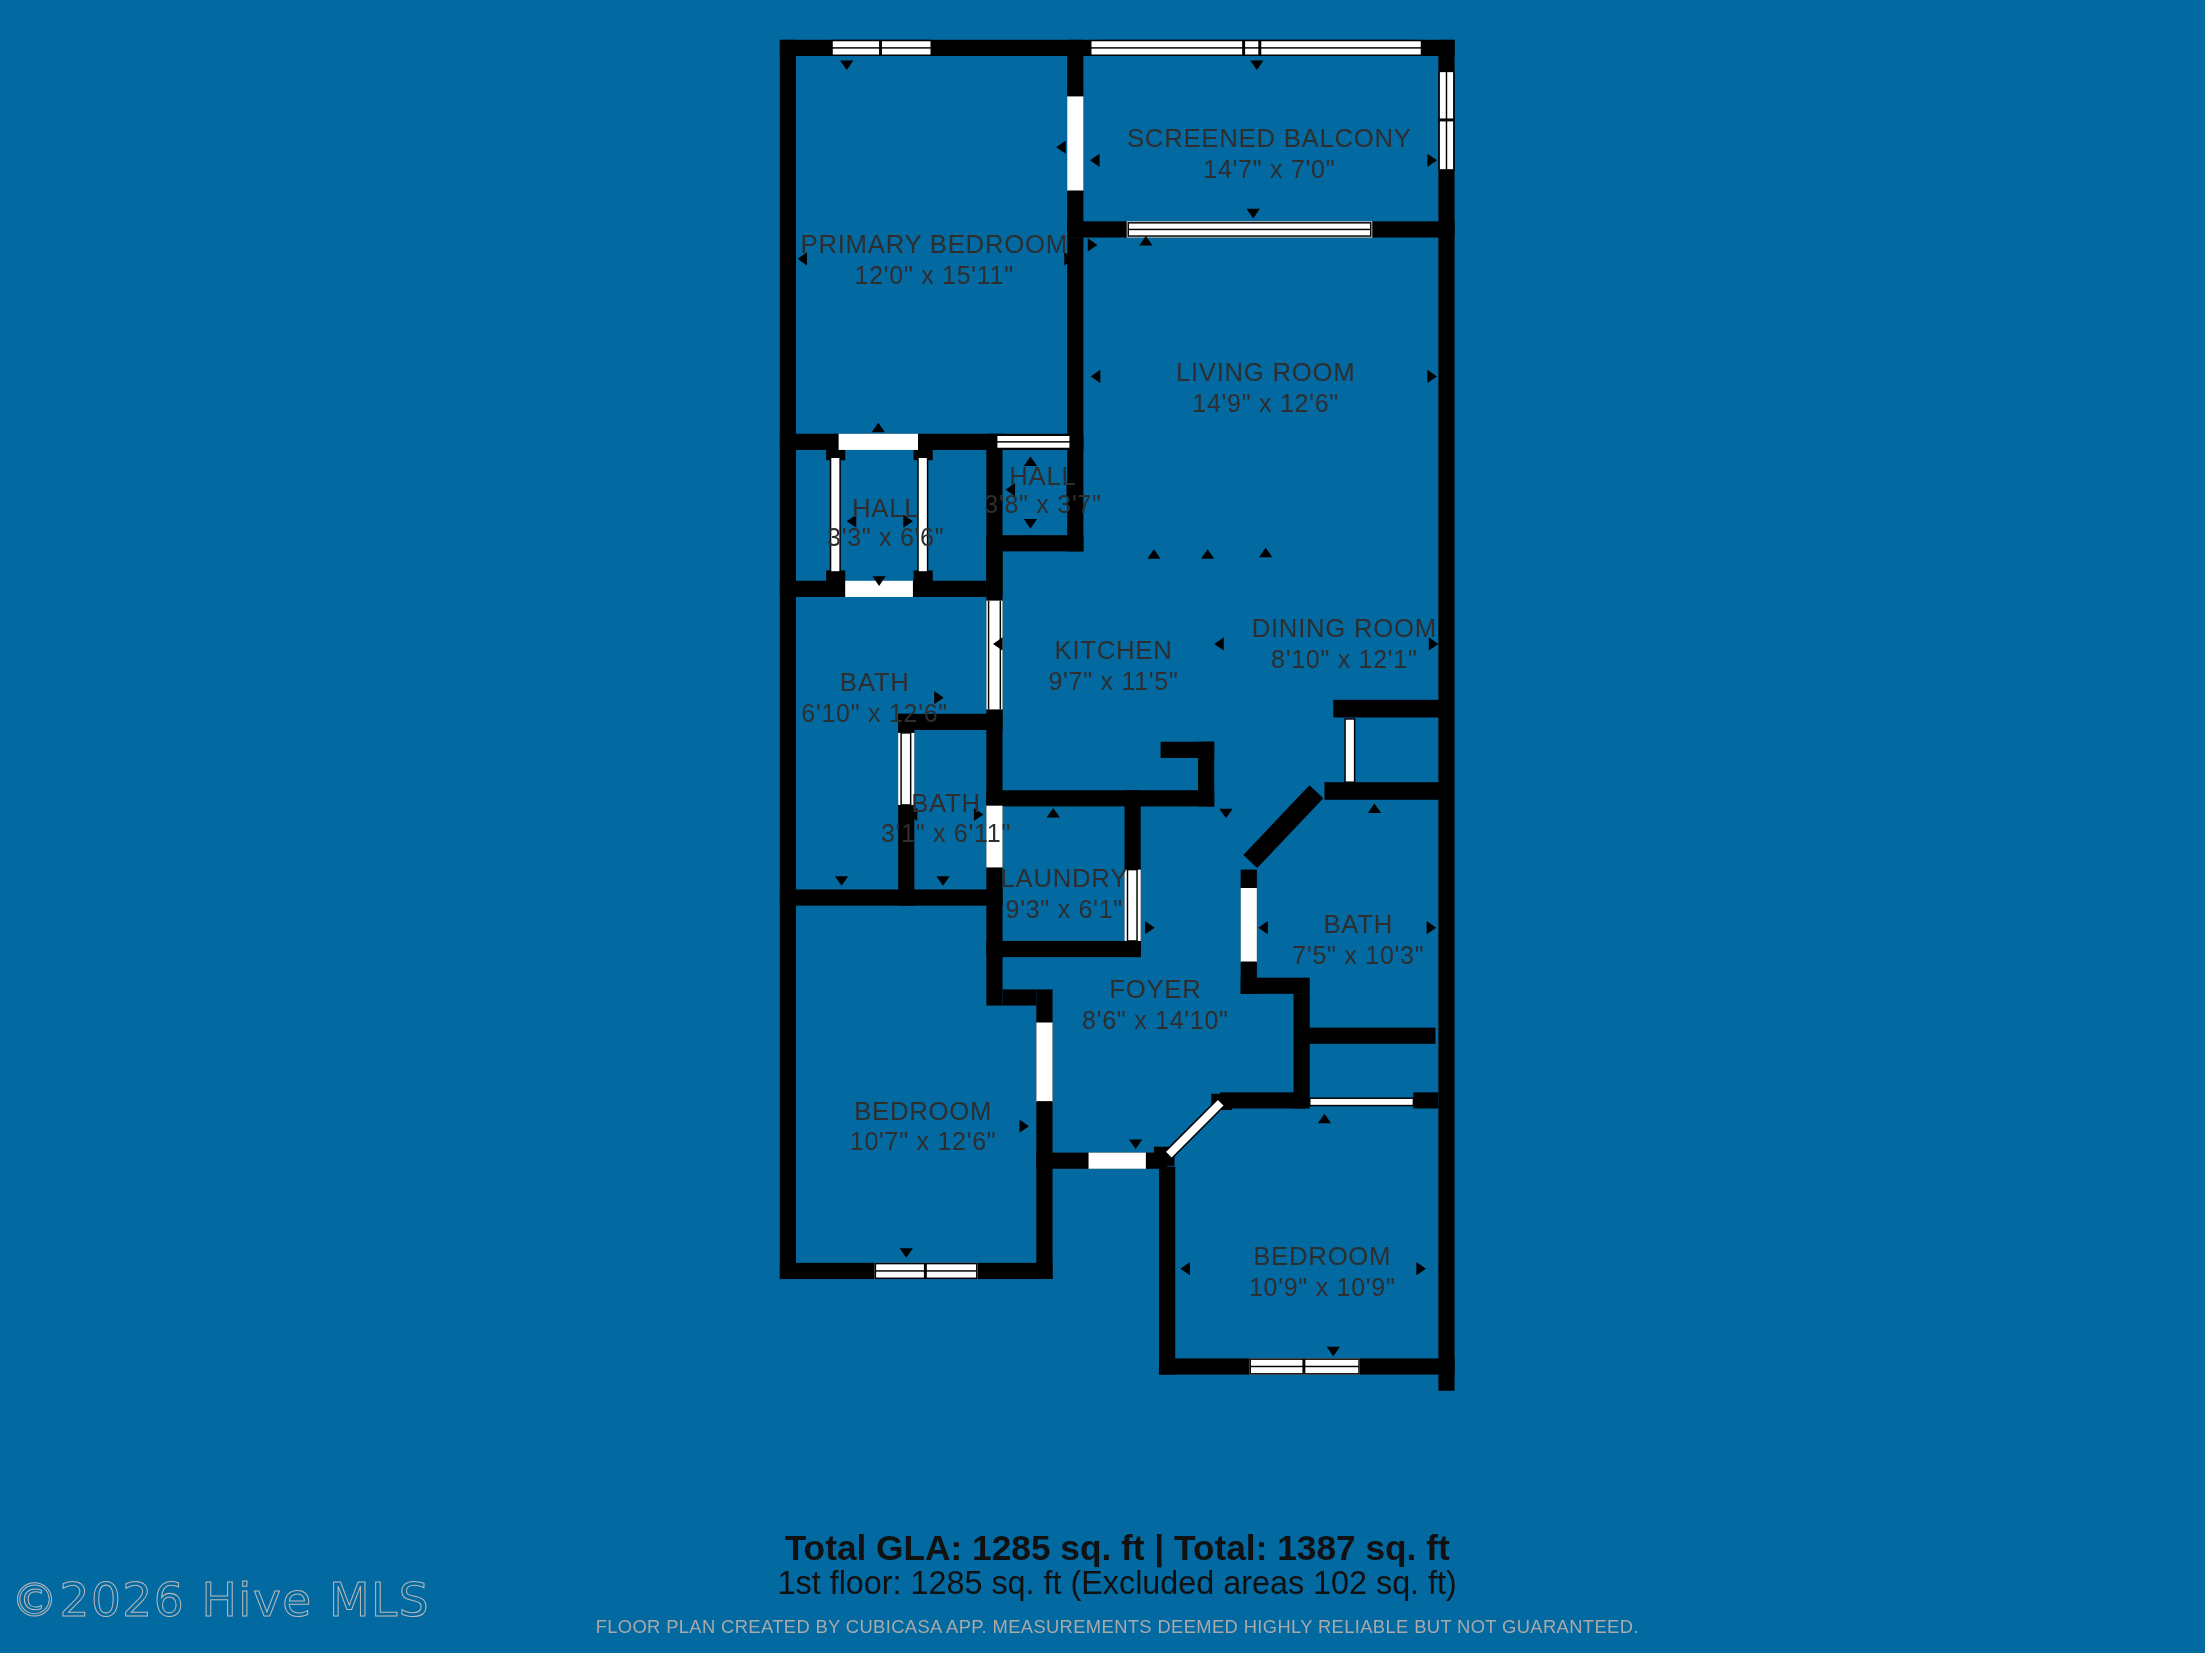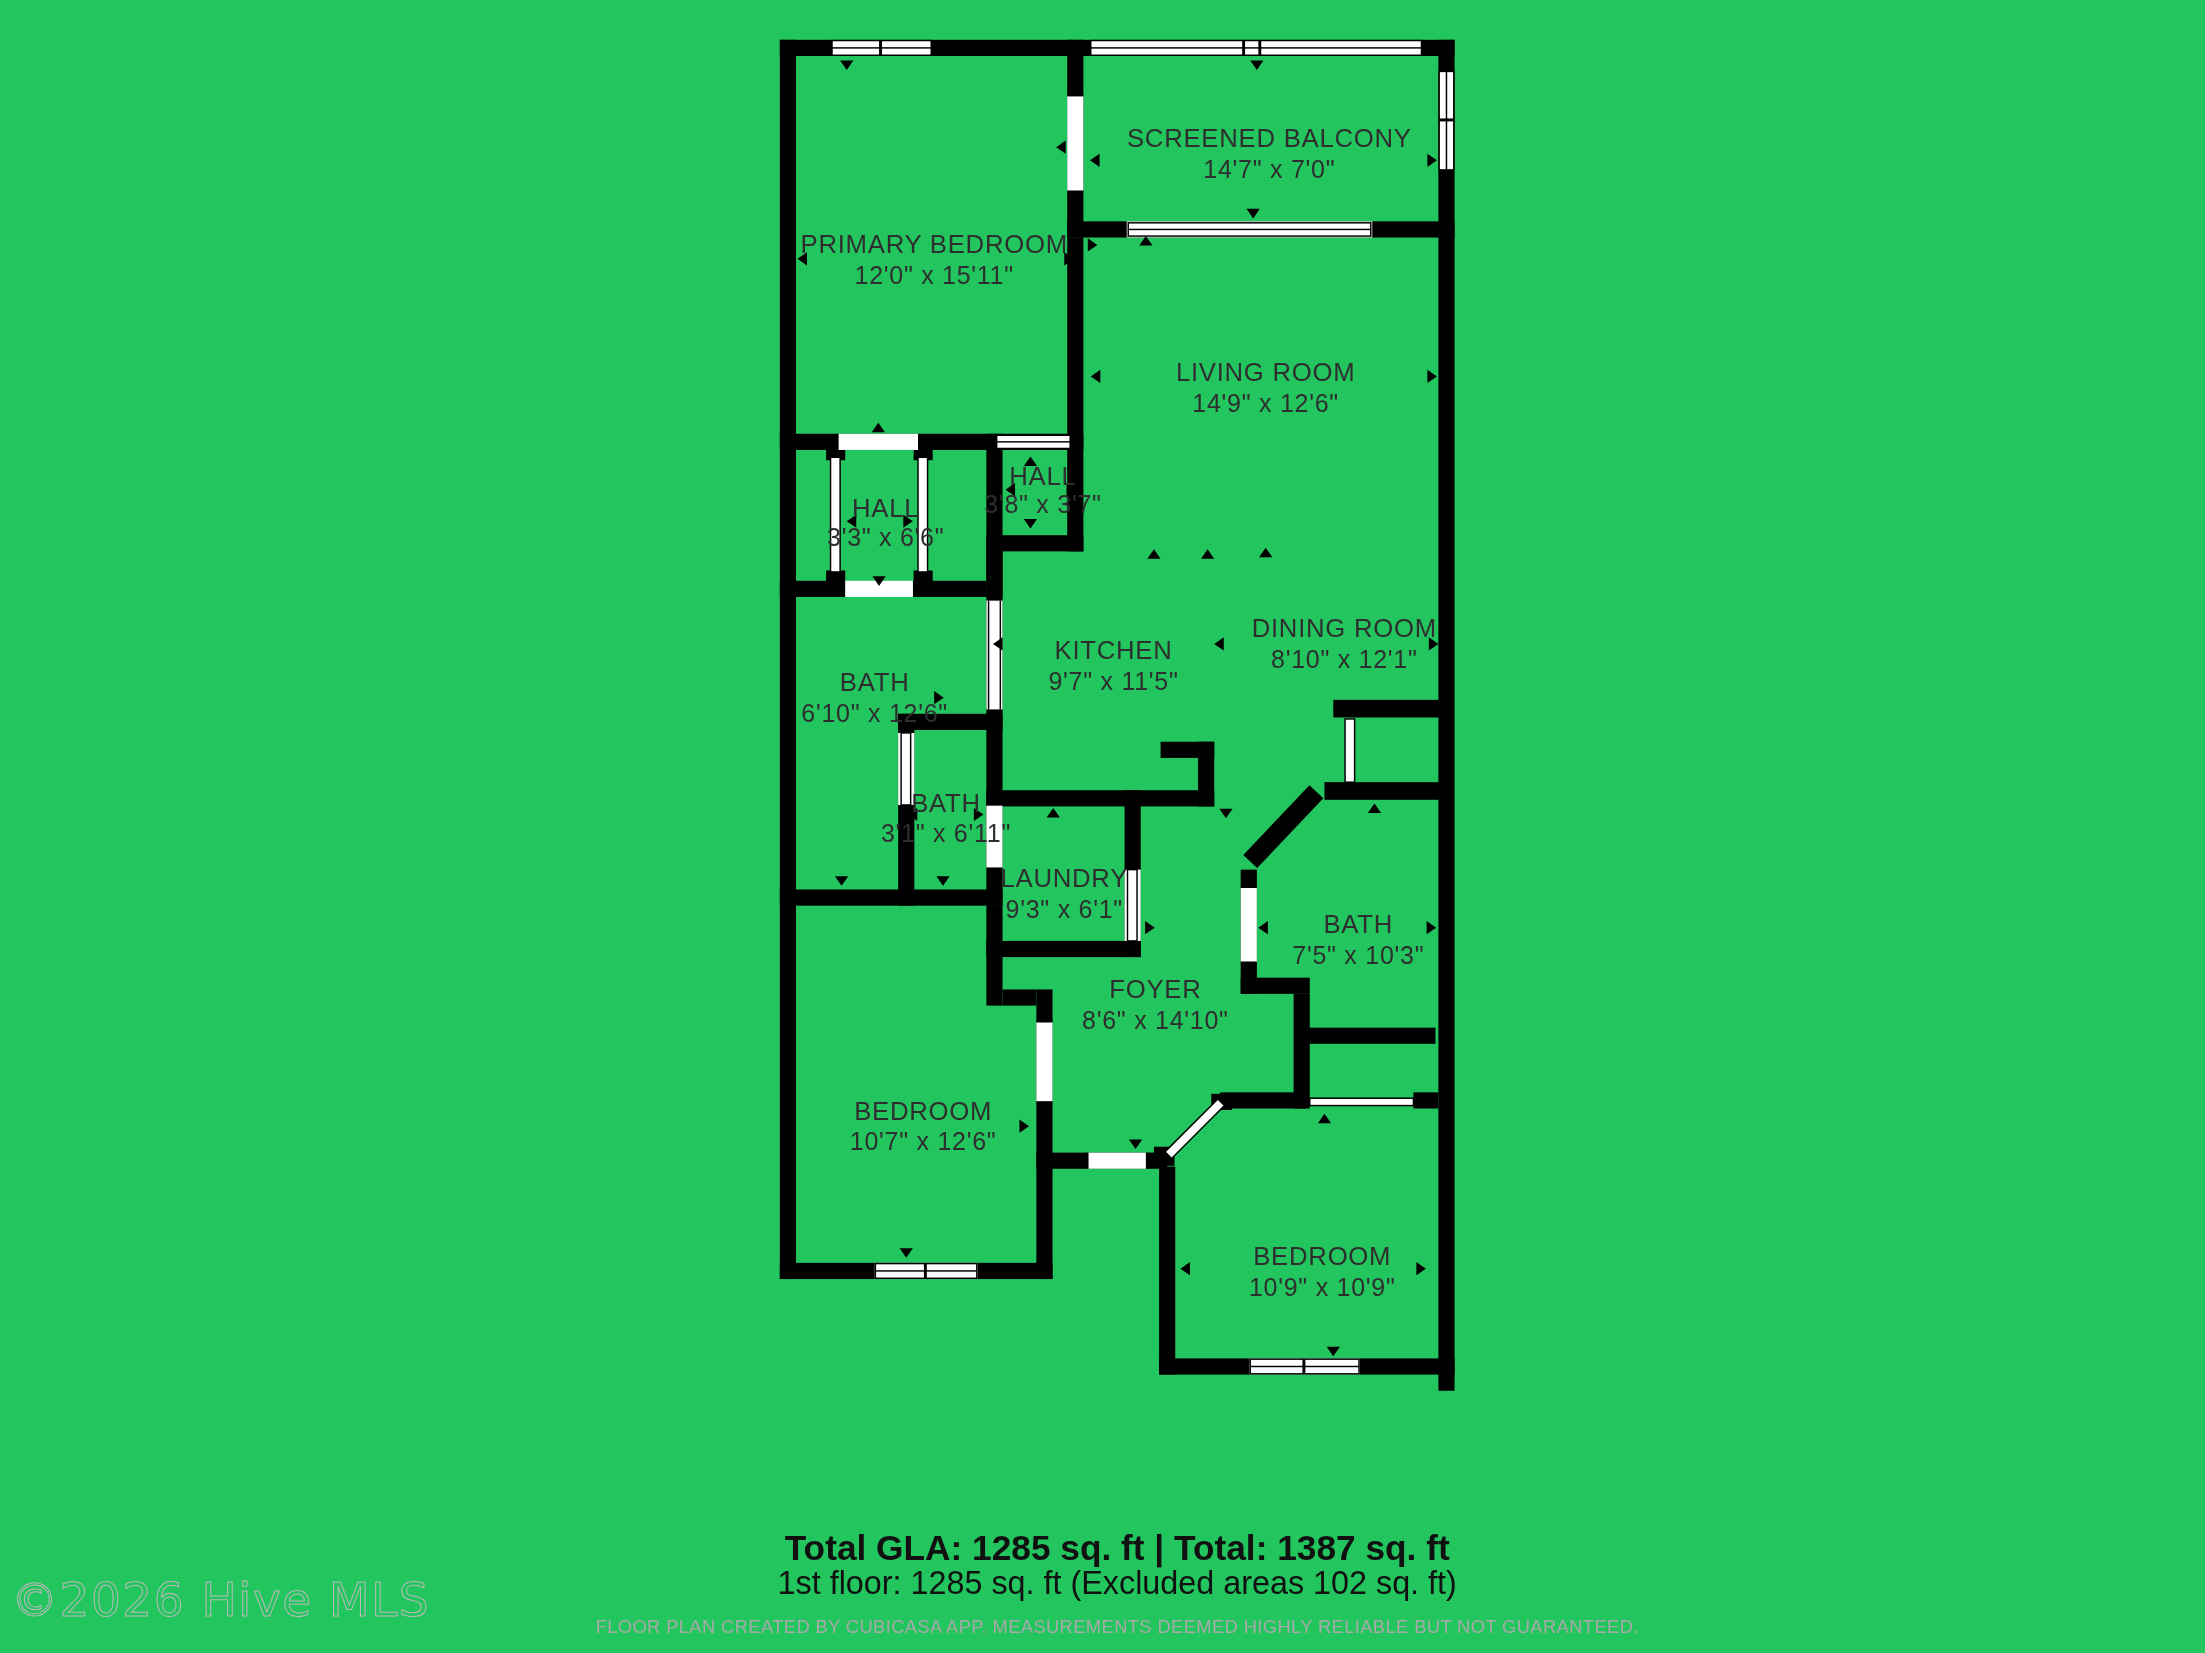--- a/index.html
+++ b/index.html
@@ -1,16 +1,16 @@
 <!DOCTYPE html>
 <html style="font-size:11.8px"><head>
 <meta charset="utf-8">
 <style>
   html,body{margin:0;padding:0;background:#ffffff;}
-  #page{position:relative;width:2205px;height:1654px;background:#22c55e;overflow:hidden;
+  #page{position:relative;width:2205px;height:1654px;background:#0369a1;overflow:hidden;
         font-family:"Liberation Sans", sans-serif;}
   svg text{font-family:"Liberation Sans", sans-serif;}
   .room-name{font-size:35px;fill:#2e2e2e;letter-spacing:1px;}
   .room-dims{font-size:34px;fill:#2e2e2e;letter-spacing:1px;}
   .footer-bold{font-size:48px;font-weight:bold;fill:#111;}
   .footer-reg{font-size:44px;fill:#111;}
   .footer-fine{font-size:25px;fill:#a9a9a9;letter-spacing:0.5px;}
   .watermark{font-size:64px;fill:none;stroke:#b9b9b9;stroke-width:1.4;letter-spacing:2px;
              font-family:"DejaVu Sans", sans-serif;}
   .wall{fill:#000;}

